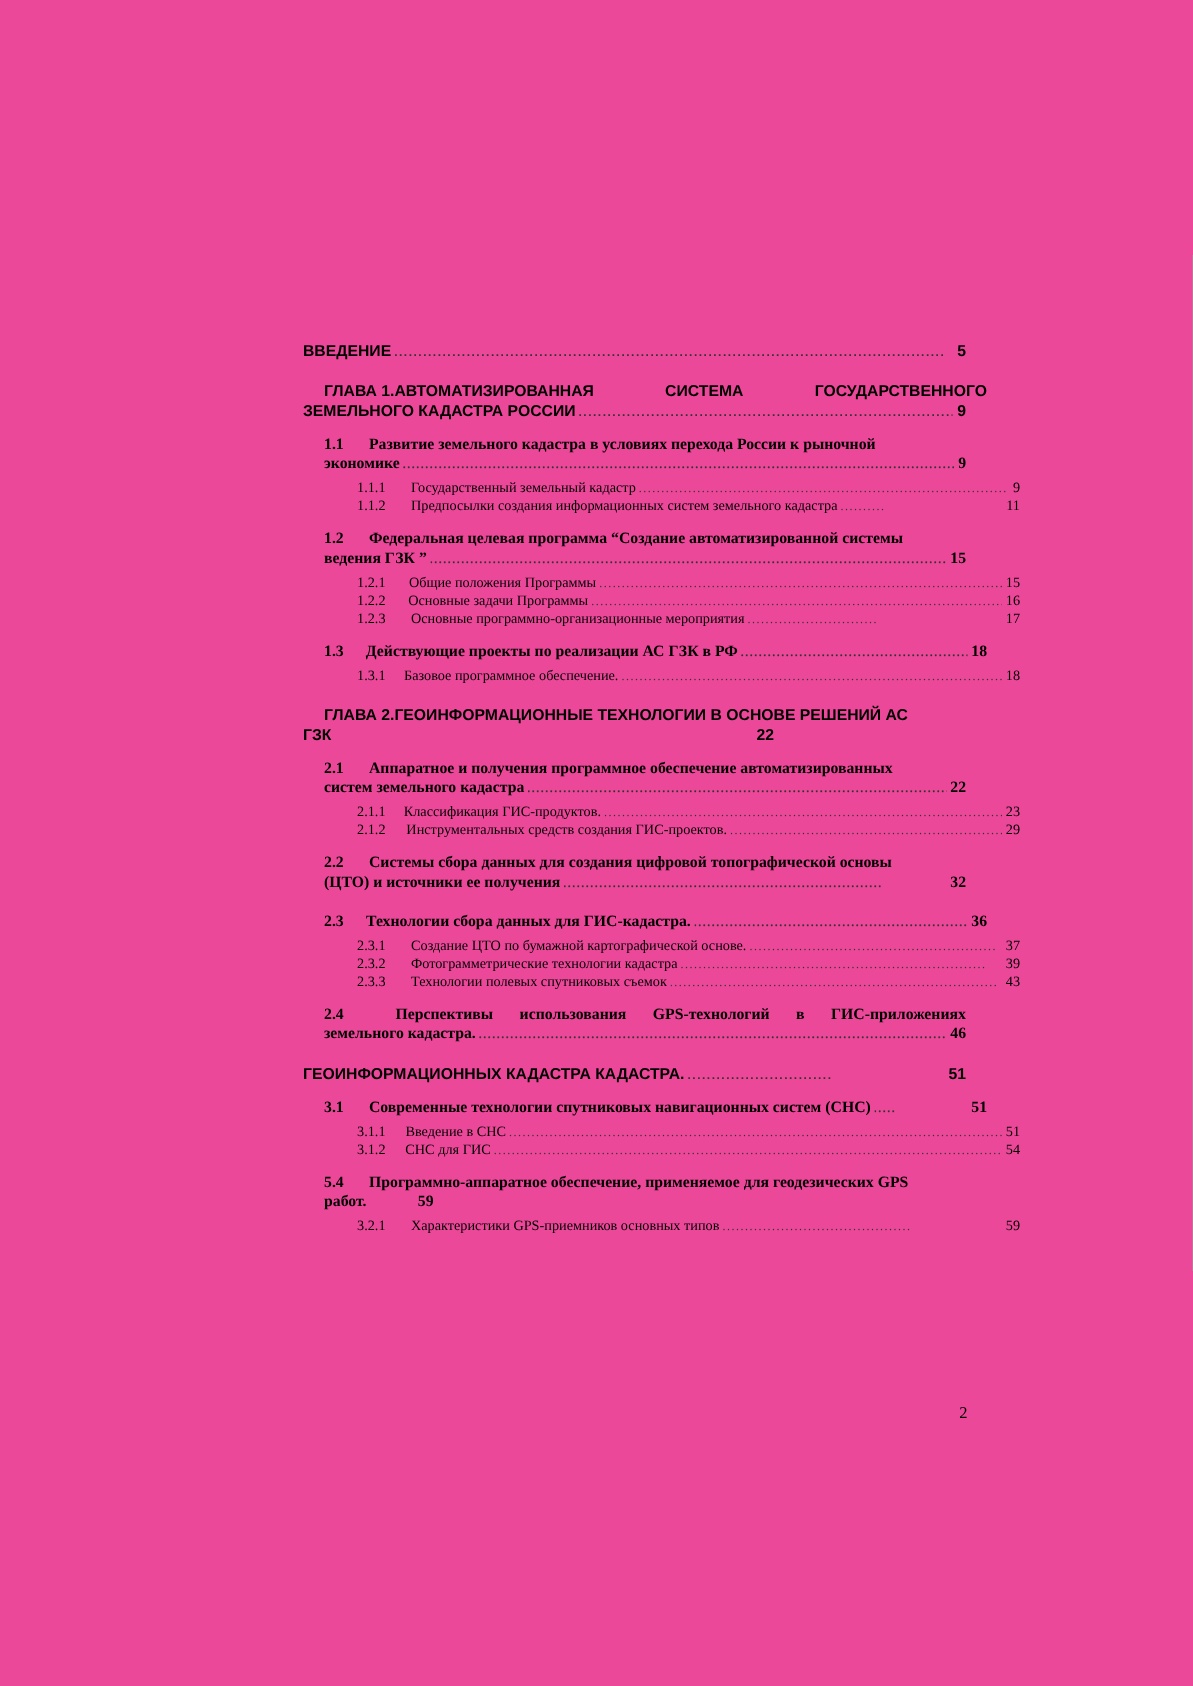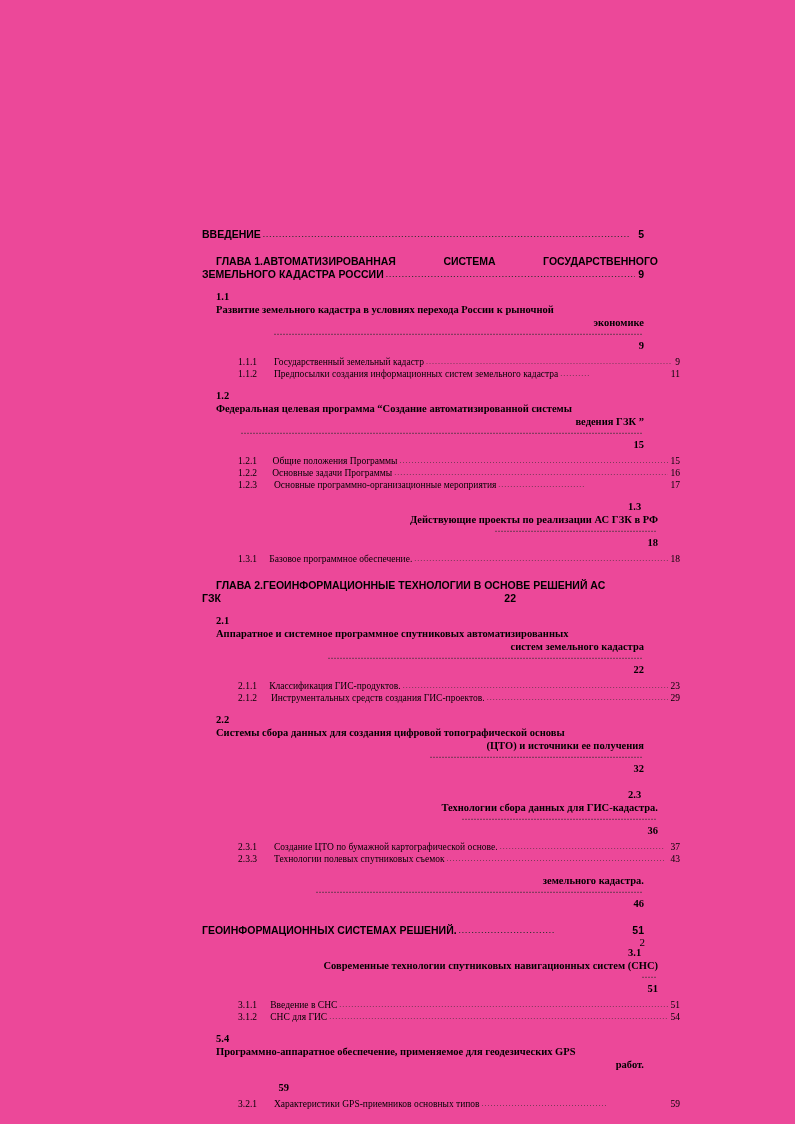--- a/index.html
+++ b/index.html
@@ -54,21 +54,20 @@
     line-height: 13px;
   }
   .lvl-h .pg { font-size: 10.5px; }
 
   
   .lvl-1 {
     font-family: "Liberation Serif", serif;
     font-weight: bold;
     font-size: 10.5px;
     line-height: 13px;
-    flex-direction: column;
   }
 
   
   .lvl-2 {
     font-family: "Liberation Serif", serif;
     font-weight: normal;
     font-size: 9.5px;
     line-height: 12px;
   }
   .gap-lg { height: 14px; }
@@ -85,20 +84,21 @@
   .num-2 {
     display: inline-block;
     width: 36px;
   }
 
   
   .just-row {
     display: flex;
     justify-content: space-between;
     width: 100%;
+    align-items: center;
   }
   .just-row > span { white-space: nowrap; }
 
   .page-number {
     position: absolute;
     right: 150px;
     top: 936px;
     font-family: "Liberation Serif", serif;
     font-size: 11px;
     color: #000;
@@ -225,21 +225,21 @@
         <span class="leader">&nbsp;</span>
         <span class="pg" style="padding-right:128px;">22</span>
       </div>
     </div>
 
     <div class="gap-md"></div>
 
     <div class="indent-1">
       <div class="just-row lvl-1">
         <span class="num-1">2.1</span>
-        <span style="flex:1">Аппаратное и системное программное спутниковых автоматизированных</span>
+        <span style="flex:1">Аппаратное и получения программное обеспечение автоматизированных</span>
       </div>
       <div class="toc-line lvl-1">
         <span class="toc-text">систем земельного кадастра</span>
         <span class="leader">.........................................................................................................</span>
         <span class="pg">22</span>
       </div>
     </div>
 
     <div class="gap-sm"></div>
 
@@ -285,43 +285,57 @@
 
     <div class="gap-sm"></div>
 
     <div class="toc-line lvl-2 indent-2">
       <span class="num-2">2.3.1</span>
       <span class="toc-text">Создание ЦТО по бумажной картографической основе.</span>
       <span class="leader">.......................................................</span>
       <span class="pg">37</span>
     </div>
 
+    <div class="toc-line lvl-2 indent-2">
+      <span class="num-2">2.3.2</span>
+      <span class="toc-text">Фотограмметрические технологии кадастра</span>
+      <span class="leader">....................................................................</span>
+      <span class="pg">39</span>
+    </div>
 
     <div class="toc-line lvl-2 indent-2">
       <span class="num-2">2.3.3</span>
       <span class="toc-text">Технологии полевых спутниковых съемок</span>
       <span class="leader">.........................................................................</span>
       <span class="pg">43</span>
     </div>
 
     <div class="gap-md"></div>
 
     <div class="indent-1">
+      <div class="just-row lvl-1">
+        <span class="num-1">2.4</span>
+        <span>Перспективы</span>
+        <span>использования</span>
+        <span>GPS-технологий</span>
+        <span>в</span>
+        <span>ГИС-приложениях</span>
+      </div>
       <div class="toc-line lvl-1">
         <span class="toc-text">земельного кадастра.</span>
         <span class="leader">.............................................................................................................</span>
         <span class="pg">46</span>
       </div>
     </div>
 
     <div class="gap-lg"></div>
 
     <div>
       <div class="toc-line lvl-h">
-        <span class="toc-text">ГЕОИНФОРМАЦИОННЫХ СИСТЕМАХ РЕШЕНИЙ.</span>
+        <span class="toc-text">ГЕОИНФОРМАЦИОННЫХ КАДАСТРА КАДАСТРА.</span>
         <span class="leader">..............................</span>
         <span class="pg">51</span>
       </div>
     </div>
 
     <div class="gap-md"></div>
 
     <div class="toc-line lvl-1 indent-1">
       <span class="num-1">3.1</span>
       <span class="toc-text">Современные технологии спутниковых навигационных систем (СНС)</span>

